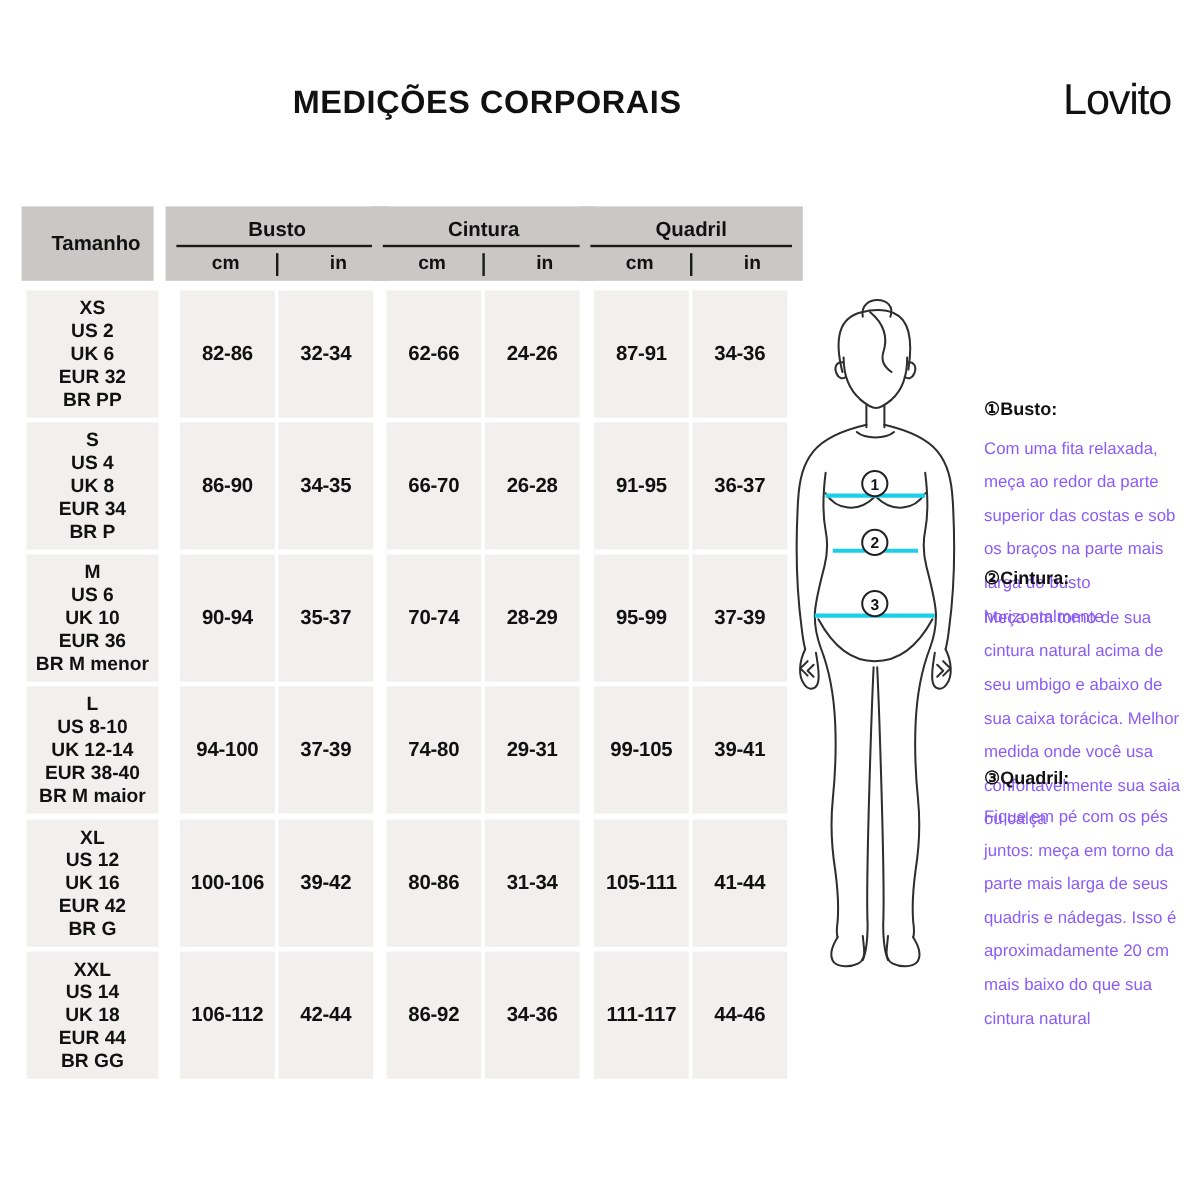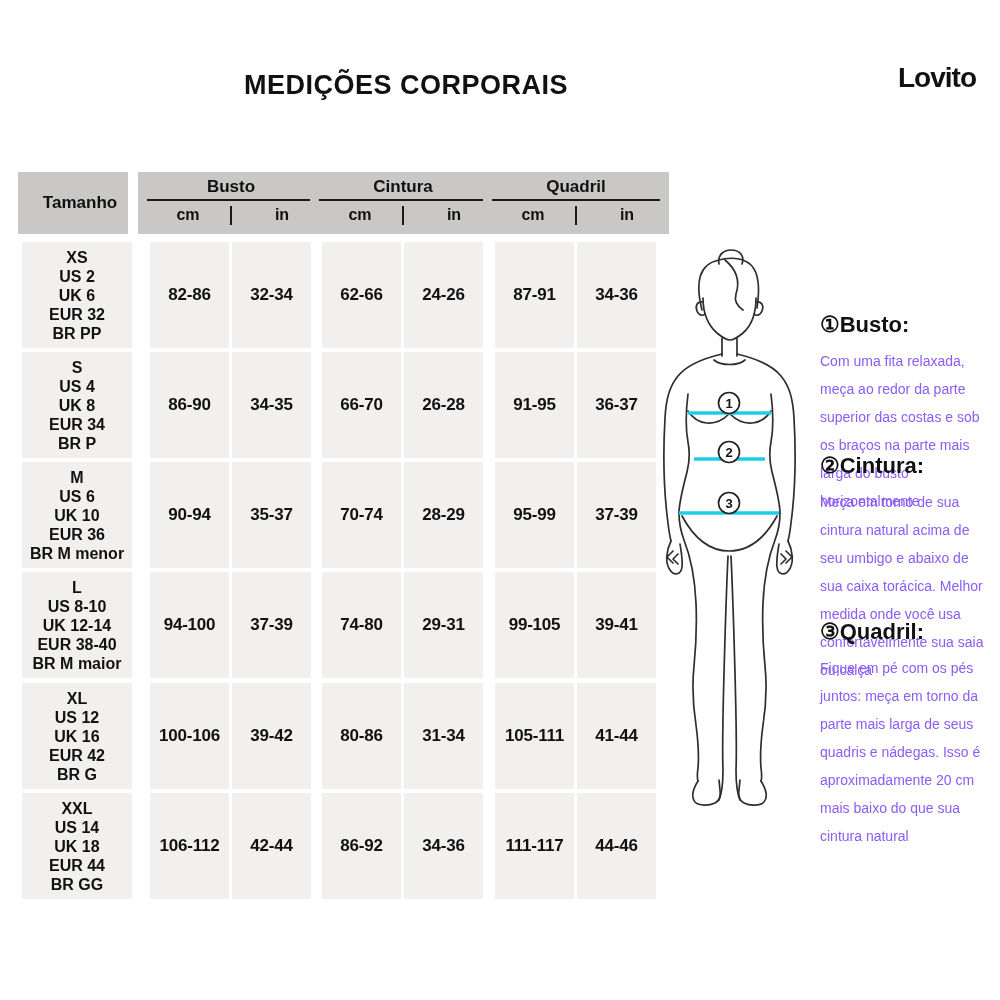--- a/index.html
+++ b/index.html
@@ -11,53 +11,53 @@
   html,body{margin:0;padding:0;background:#ffffff;}
   .canvas{
     position:relative;width:1000px;height:1000px;background:#ffffff;
     font-family:"Liberation Sans", sans-serif;color:var(--ink);overflow:hidden;
   }
   .page-title{
     position:absolute;left:0;top:70px;width:812px;text-align:center;
     font-size:27px;font-weight:800;letter-spacing:.5px;
   }
   .logo{
-    position:absolute;right:24px;top:62px;font-size:28px;font-weight:700;
+    position:absolute;right:24px;top:62px;font-size:36px;font-weight:400;
     letter-spacing:-1px;
   }
   
   .hdr{
     position:absolute;top:172px;height:62px;background:var(--header-bg);
     box-sizing:border-box;
   }
   .hdr-size{
     left:18px;width:110px;display:flex;align-items:center;justify-content:center;
     font-size:17px;font-weight:700;padding-left:14px;
   }
-  .ghead{width:186px;padding-top:4px;}
+  .ghead{width:186px;padding-top:9px;}
   .gh0{left:138px}.gh1{left:310px}.gh2{left:483px}
   .glabel{text-align:center;font-size:17px;font-weight:700;line-height:22px;}
   .gline{height:2px;background:#1a1a1a;margin:1px 9px 0 9px;}
   .gunits{display:flex;align-items:center;margin-top:2px;height:24px;}
   .gunits .unit{flex:1;text-align:center;font-size:16px;font-weight:700;margin-left:8px;}
   .vdiv{width:2px;height:19px;background:#1a1a1a;}
   .trow{position:absolute;left:4px;top:0;width:1000px;height:106px;padding-left:45px;}
   .cell{
     position:absolute;top:0;height:106px;background:var(--cell-bg);
     display:flex;align-items:center;justify-content:center;
     font-weight:700;box-sizing:border-box;
   }
   .cell.size{left:18px;width:110px;flex-direction:column;font-size:16px;line-height:19px;}
   .cell.val{width:79px;font-size:17px;letter-spacing:-0.2px;margin-left:8px;}
   .c0{left:138px}.c1{left:220px}.c2{left:310px}.c3{left:392px}.c4{left:483px}.c5{left:565px}
   
   .figure{position:absolute;left:645px;top:248px;width:172px;height:565px;}
   
   .note{position:absolute;left:820px;width:172px;}
-  .note-title{font-size:22px;font-weight:600;margin-bottom:9px;}
+  .note-title{font-size:15px;font-weight:600;margin-bottom:9px;margin-top:20px;}
   .note-text{font-size:14px;line-height:28px;font-weight:400;color:#8b5cf6;}
 </style>
 </head>
 <body>
 
 <div class="canvas">
 
   <div class="page-title">MEDIÇÕES CORPORAIS</div>
   <div class="logo">Lovito</div>
 

